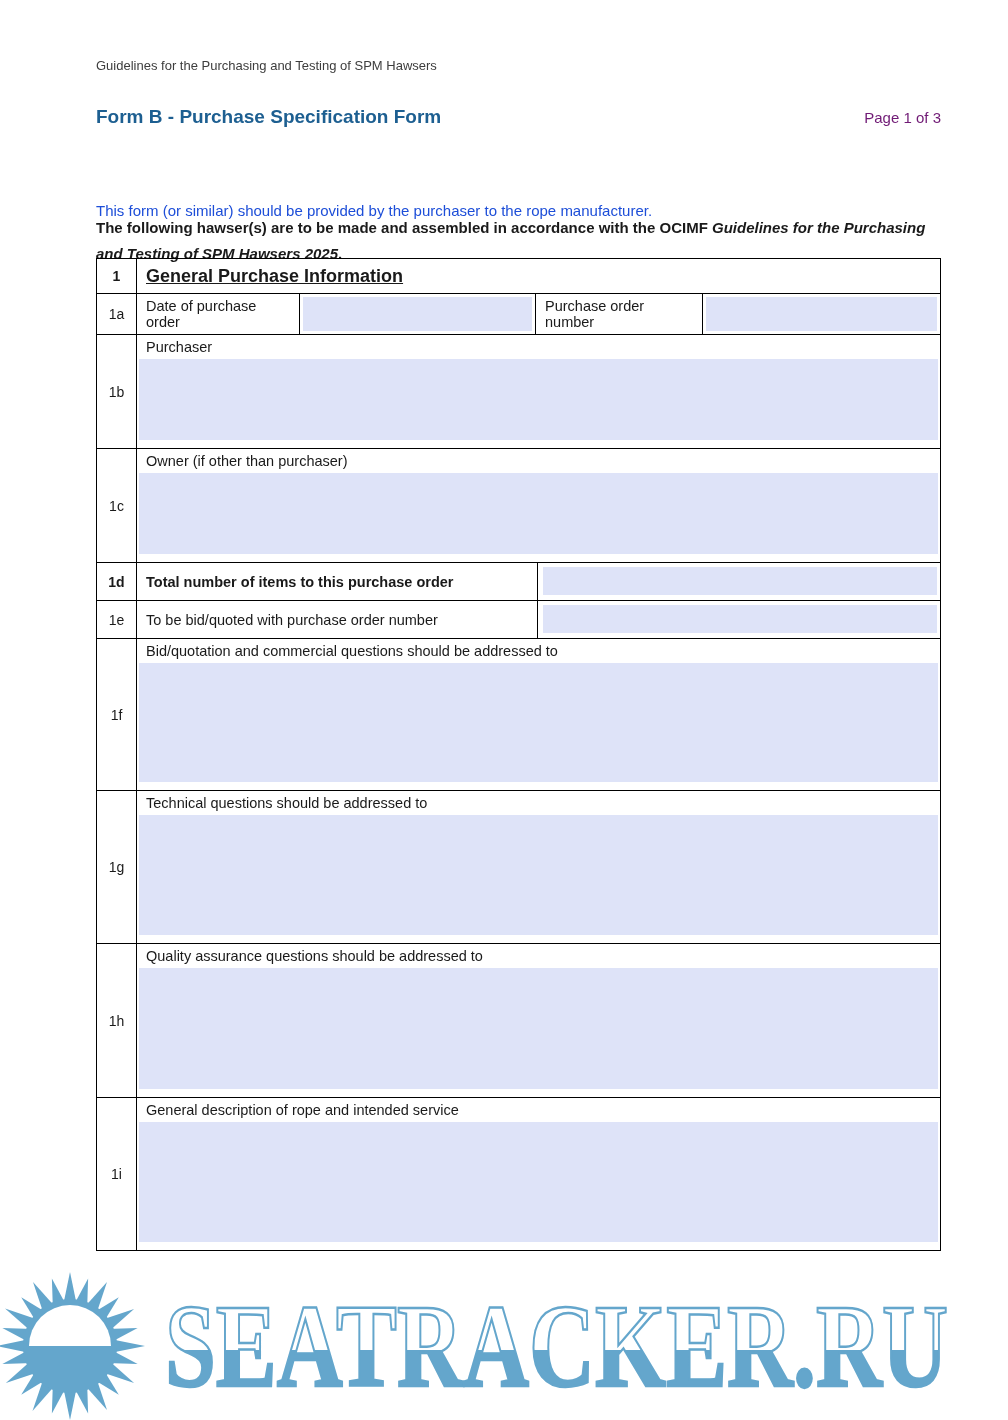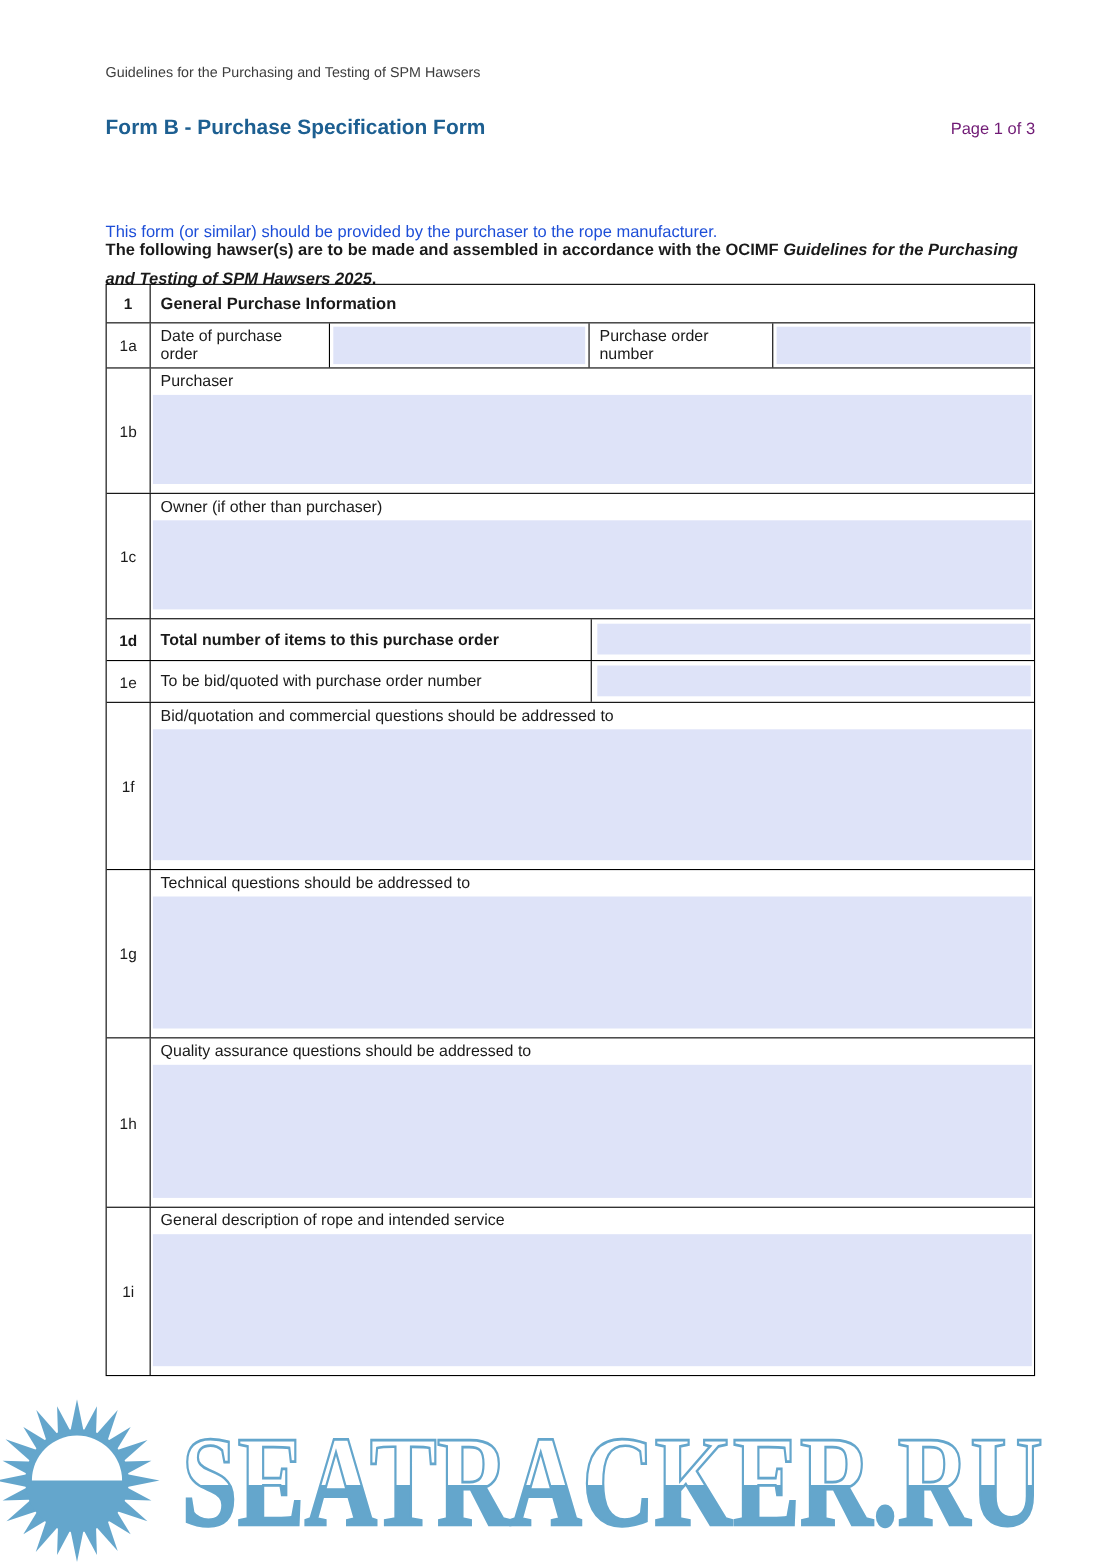--- a/index.html
+++ b/index.html
@@ -60,21 +60,21 @@
     display: flex; align-items: center; justify-content: center;
     font-size: 14px; color: #1a1a1a;
   }
   .cell-num.bold { font-weight: bold; }
 
   .cell-label {
     display: flex; align-items: center;
     padding-left: 9px; padding-right: 6px;
     font-size: 14.5px; color: #1a1a1a;
   }
-  .section-title { font-weight: bold; font-size: 15px; }
+  .section-title { font-weight: bold; font-size: 18px; text-decoration: underline; }
 
   .w-label1 { flex: 0 0 163px; }
   .w-field1 { flex: 0 0 236px; }
   .w-label2 { flex: 0 0 167px; }
   .w-field2 { flex: 1 1 auto; }
   .w-wide-label { flex: 0 0 401px; }
   .w-wide-field { flex: 1 1 auto; }
   .w-span { flex: 1 1 auto; }
 
   .cell-field { display: flex; }

